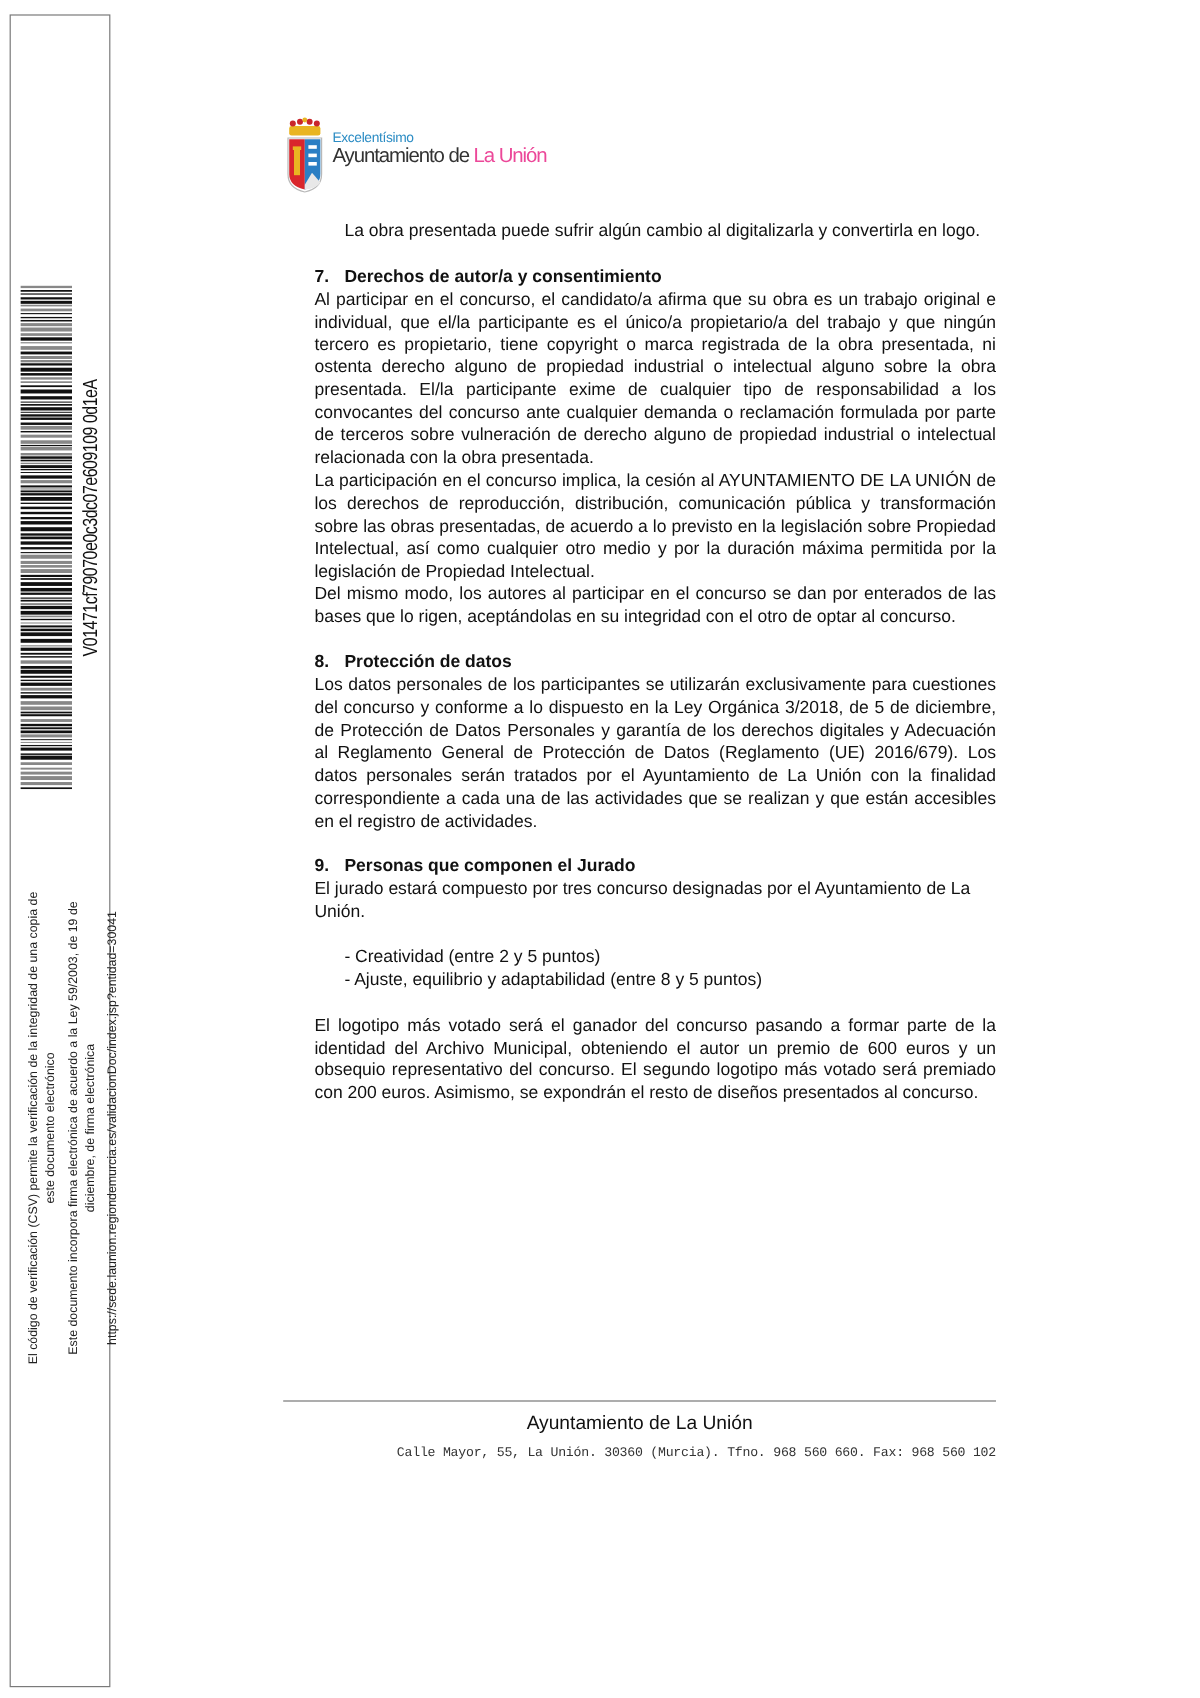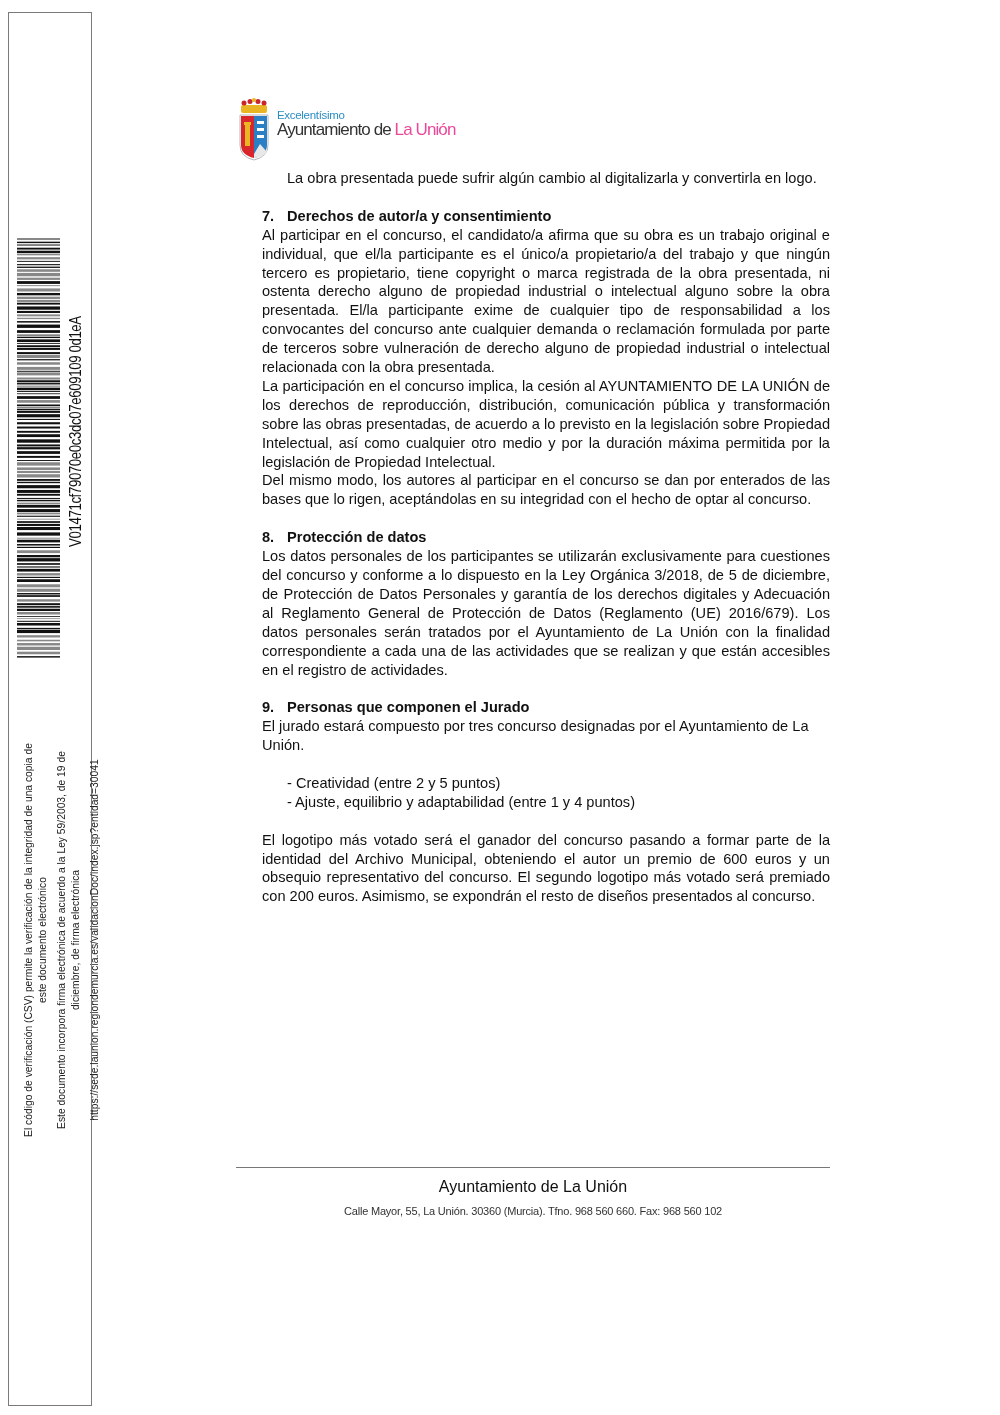--- a/index.html
+++ b/index.html
@@ -15,31 +15,31 @@
 
   
   .logo { position:absolute; left:237px; top:97px; display:flex; align-items:flex-start; }
   .shield { width:34px; height:64px; position:relative; }
   .logo-text { margin-left:6px; margin-top:12px; }
   .logo-small { font-size:11.5px; color:#2b8cc4; letter-spacing:-0.3px; }
   .logo-big { font-size:17px; color:#333; letter-spacing:-0.9px; margin-top:-1px; }
   .logo-big .blue { color:#ec4899; }
 
   
-  .content { position:absolute; left:262px; top:169px; width:568px; font-size:14.6px; line-height:18.9px; }
+  .content { position:absolute; left:262px; top:184px; width:568px; font-size:14.6px; line-height:18.9px; }
   .para { margin-left:25px; text-align:justify; }
   .section { margin-top:18.9px; }
   .sec-head { display:flex; font-weight:bold; }
   .sec-num { width:25px; flex:none; }
   .bullet { margin-left:25px; }
 
   
   .footer-rule { position:absolute; left:236px; top:1167px; width:594px; height:0; border-top:1.3px solid #777; }
   .footer-name { position:absolute; left:236px; top:1178px; width:594px; text-align:center; font-size:16px; color:#111; }
-  .footer-addr { position:absolute; left:236px; top:1205px; width:594px; text-align:center; font-size:11px; color:#333; letter-spacing:-0.2px; }
+  .footer-addr { position:absolute; left:236px; top:1205px; width:594px; text-align:right; font-size:11px; color:#333; letter-spacing:-0.2px;font-family:Liberation Mono, monospace; }
 </style>
 </head>
 <body>
 
 <div class="side-box"></div>
 <svg class="barcode" viewBox="0 0 43 420" preserveAspectRatio="none" id="barcode">
     <rect x="0" y="0" width="43" height="2.075078875171468" fill="#888"></rect>
     <rect x="0" y="3.6845001714677643" width="43" height="1.434340706447188" fill="#111"></rect>
     <rect x="0" y="6.51661865569273" width="43" height="1.0042506858710563" fill="#111"></rect>
     <rect x="0" y="9.702836934156378" width="43" height="1.868142146776406" fill="#111"></rect>
@@ -200,42 +200,42 @@
 <div class="content">
   <p class="para" style="margin-top:0;margin-bottom:0">La obra presentada puede sufrir algún cambio al digitalizarla y convertirla en logo.</p>
 
   <div class="section">
     <div class="sec-head">
         <span class="sec-num">7.</span>
         <span>Derechos de autor/a y consentimiento</span>
       </div>
     <p class="para" style="margin:0">Al participar en el concurso, el candidato/a afirma que su obra es un trabajo original e individual, que el/la participante es el único/a propietario/a del trabajo y que ningún tercero es propietario, tiene copyright o marca registrada de la obra presentada, ni ostenta derecho alguno de propiedad industrial o intelectual alguno sobre la obra presentada. El/la participante exime de cualquier tipo de responsabilidad a los convocantes del concurso ante cualquier demanda o reclamación formulada por parte de terceros sobre vulneración de derecho alguno de propiedad industrial o intelectual relacionada con la obra presentada.</p>
     <p class="para" style="margin:0">La participación en el concurso implica, la cesión al AYUNTAMIENTO DE LA UNIÓN de los derechos de reproducción, distribución, comunicación pública y transformación sobre las obras presentadas, de acuerdo a lo previsto en la legislación sobre Propiedad Intelectual, así como cualquier otro medio y por la duración máxima permitida por la legislación de Propiedad Intelectual.</p>
-    <p class="para" style="margin:0">Del mismo modo, los autores al participar en el concurso se dan por enterados de las bases que lo rigen, aceptándolas en su integridad con el hecho de optar al concurso.</p>
+    <p class="para" style="margin:0">Del mismo modo, los autores al participar en el concurso se dan por enterados de las bases que lo rigen, aceptándolas en su integridad con el otro de optar al concurso.</p>
   </div>
 
   <div class="section">
     <div class="sec-head">
         <span class="sec-num">8.</span>
         <span>Protección de datos</span>
       </div>
     <p class="para" style="margin:0">Los datos personales de los participantes se utilizarán exclusivamente para cuestiones del concurso y conforme a lo dispuesto en la Ley Orgánica 3/2018, de 5 de diciembre, de Protección de Datos Personales y garantía de los derechos digitales y Adecuación al Reglamento General de Protección de Datos (Reglamento (UE) 2016/679). Los datos personales serán tratados por el Ayuntamiento de La Unión con la finalidad correspondiente a cada una de las actividades que se realizan y que están accesibles en el registro de actividades.</p>
   </div>
 
   <div class="section">
     <div class="sec-head">
         <span class="sec-num">9.</span>
         <span>Personas que componen el Jurado</span>
       </div>
     <p class="para" style="margin:0;text-align:left">El jurado estará compuesto por tres concurso designadas por el Ayuntamiento de La Unión.</p>
   </div>
 
   <div class="section">
     <div class="bullet">- Creatividad (entre 2 y 5 puntos)</div>
-    <div class="bullet">- Ajuste, equilibrio y adaptabilidad (entre 1 y 4 puntos)</div>
+    <div class="bullet">- Ajuste, equilibrio y adaptabilidad (entre 8 y 5 puntos)</div>
   </div>
 
   <div class="section">
     <p class="para" style="margin:0">El logotipo más votado será el ganador del concurso pasando a formar parte de la identidad del Archivo Municipal, obteniendo el autor un premio de 600 euros y un obsequio representativo del concurso. El segundo logotipo más votado será premiado con 200 euros. Asimismo, se expondrán el resto de diseños presentados al concurso.</p>
   </div>
 </div>
 
 <div class="footer-rule"></div>
 <div class="footer-name">Ayuntamiento de La Unión</div>
 <div class="footer-addr">Calle Mayor, 55, La Unión. 30360 (Murcia). Tfno. 968 560 660. Fax: 968 560 102</div>

